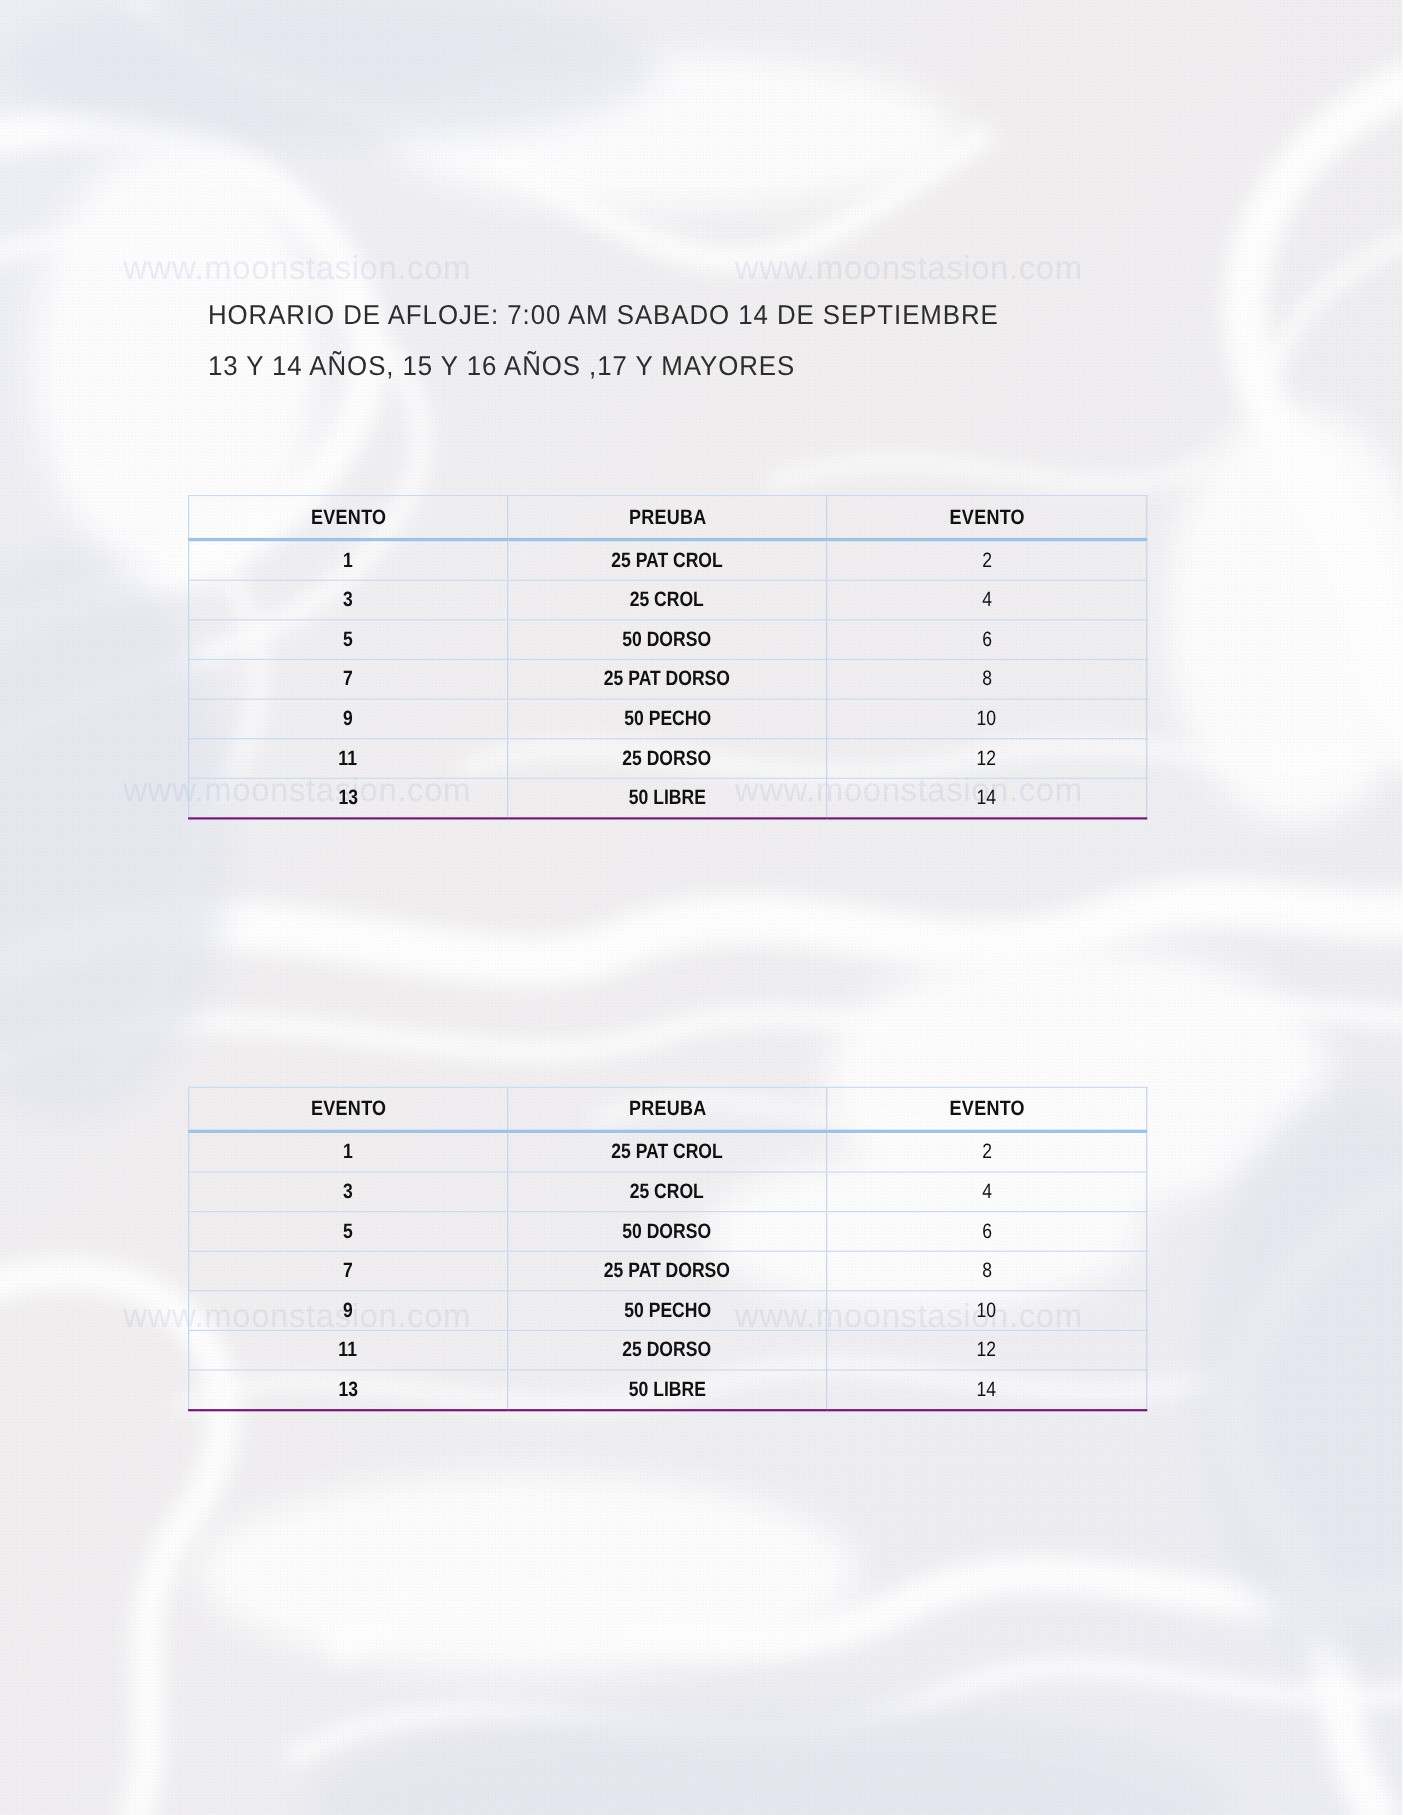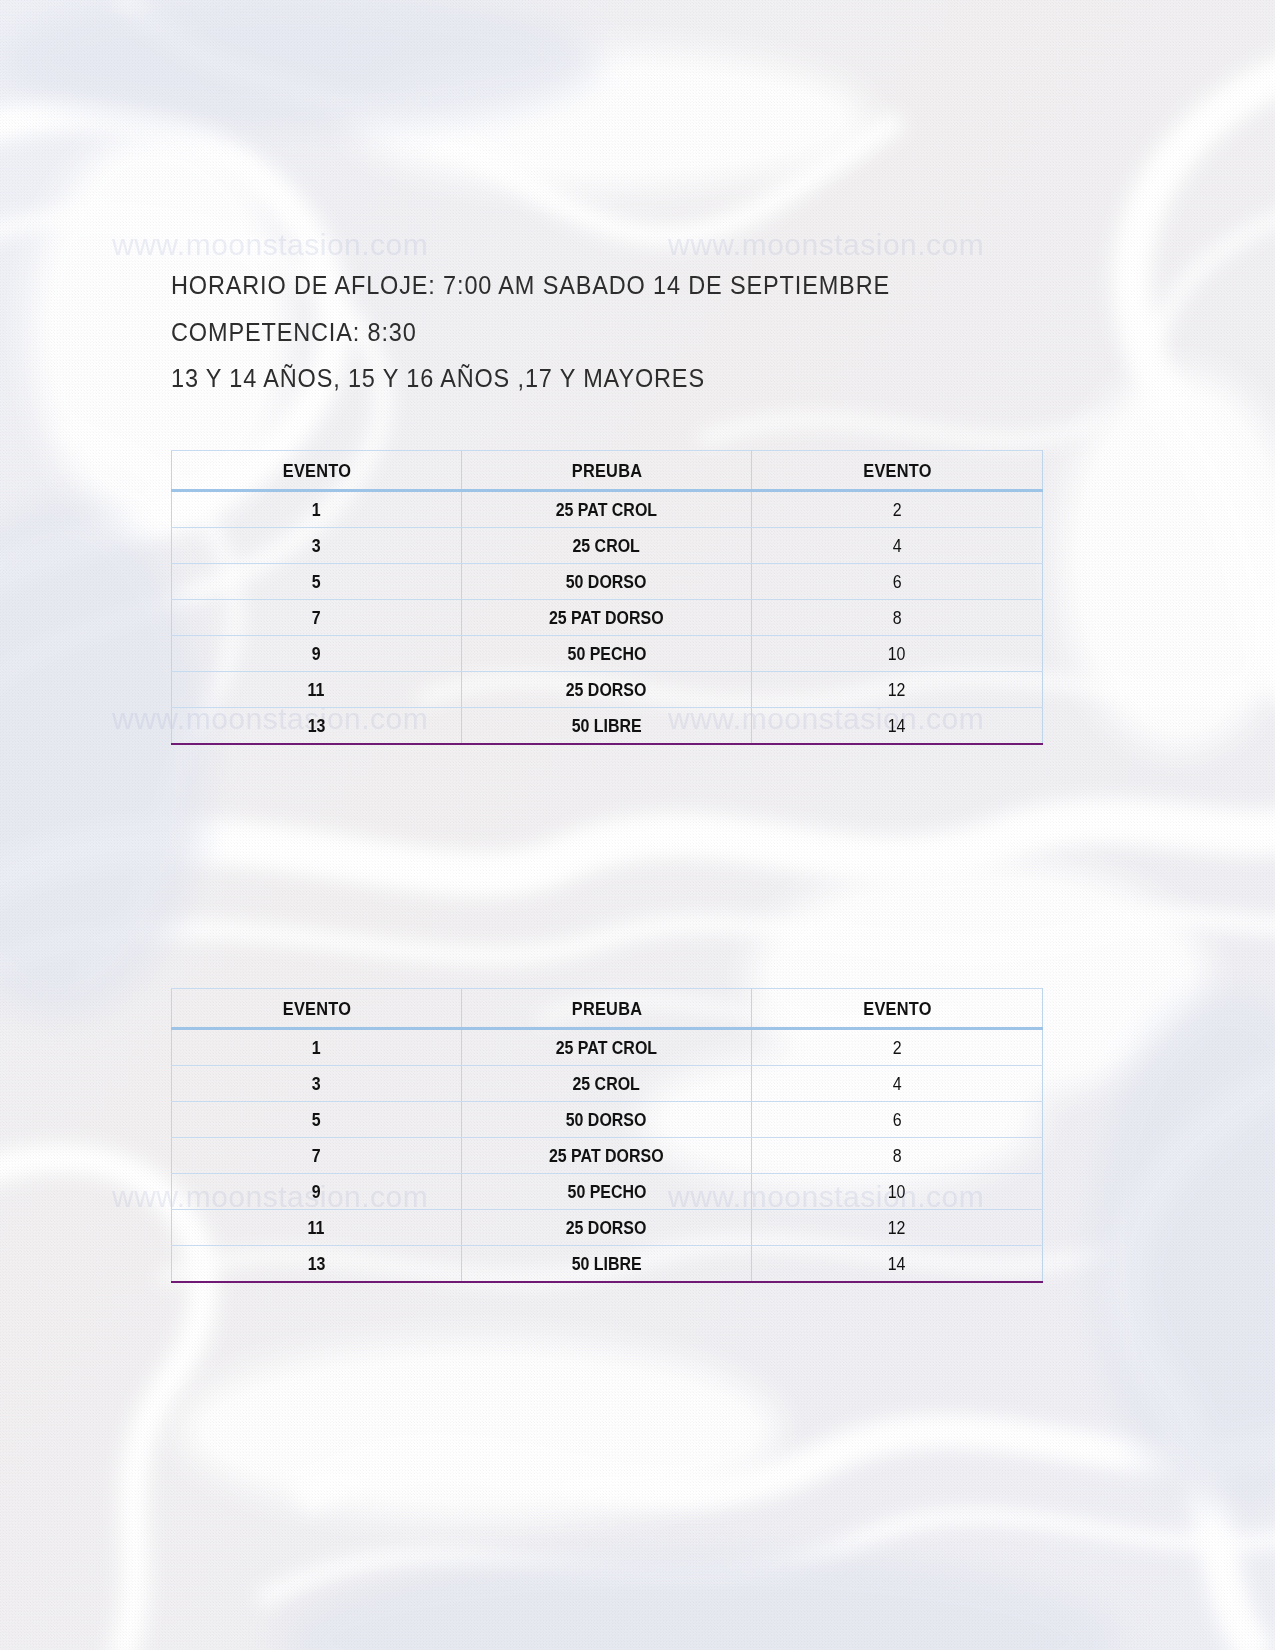--- a/index.html
+++ b/index.html
@@ -51,21 +51,21 @@
     font-weight: 400;
   }
 
   
   #content {
     position: absolute;
     inset: 0;
     z-index: 3;
   }
 
-  .section { position: absolute; left: 0; width: 1207px; }
+  .section { position: absolute; left: 18px; width: 1207px; }
 
   .heading-block {
     padding-left: 171px;
     color: #2b2b2b;
   }
   .heading-line {
     font-family: "Liberation Sans", sans-serif;
     font-size: 23.5px;
     font-weight: 300;
     letter-spacing: 0.85px;
@@ -185,21 +185,20 @@
     <div class="watermark" style="left: 668px; top: 702px;">www.moonstasion.com</div>
     <div class="watermark" style="left: 112px; top: 1180px;">www.moonstasion.com</div>
     <div class="watermark" style="left: 668px; top: 1180px;">www.moonstasion.com</div>
   </div>
 
 <div id="content">
 
   <div class="section" style="top:274px;">
     <div class="heading-block">
       <div class="heading-line">HORARIO DE AFLOJE: 7:00 AM SABADO 14 DE SEPTIEMBRE</div>
-      <div class="heading-line">COMPETENCIA: 8:30</div>
       <div class="heading-line">13 Y 14 AÑOS, 15 Y 16 AÑOS ,17 Y MAYORES</div>
     </div>
   </div>
 
   <table class="sched" style="top:450px;">
     <colgroup>
         <col class="c1">
         <col class="c2">
         <col class="c3">
       </colgroup>

